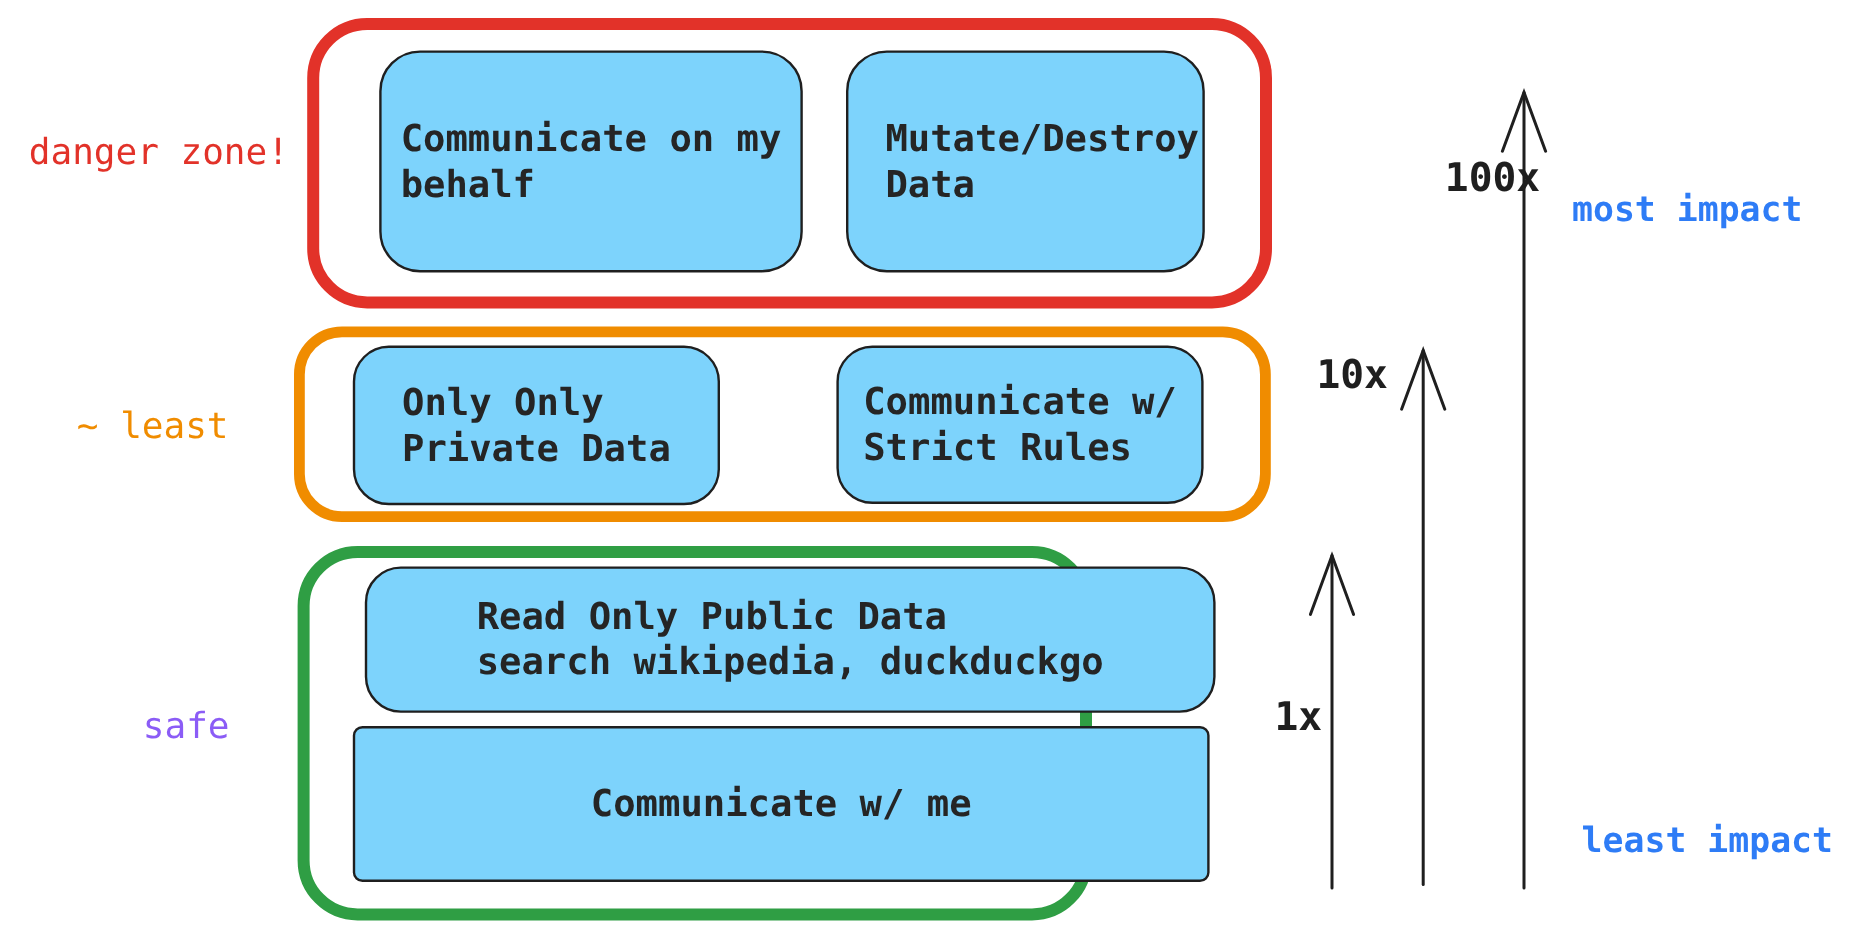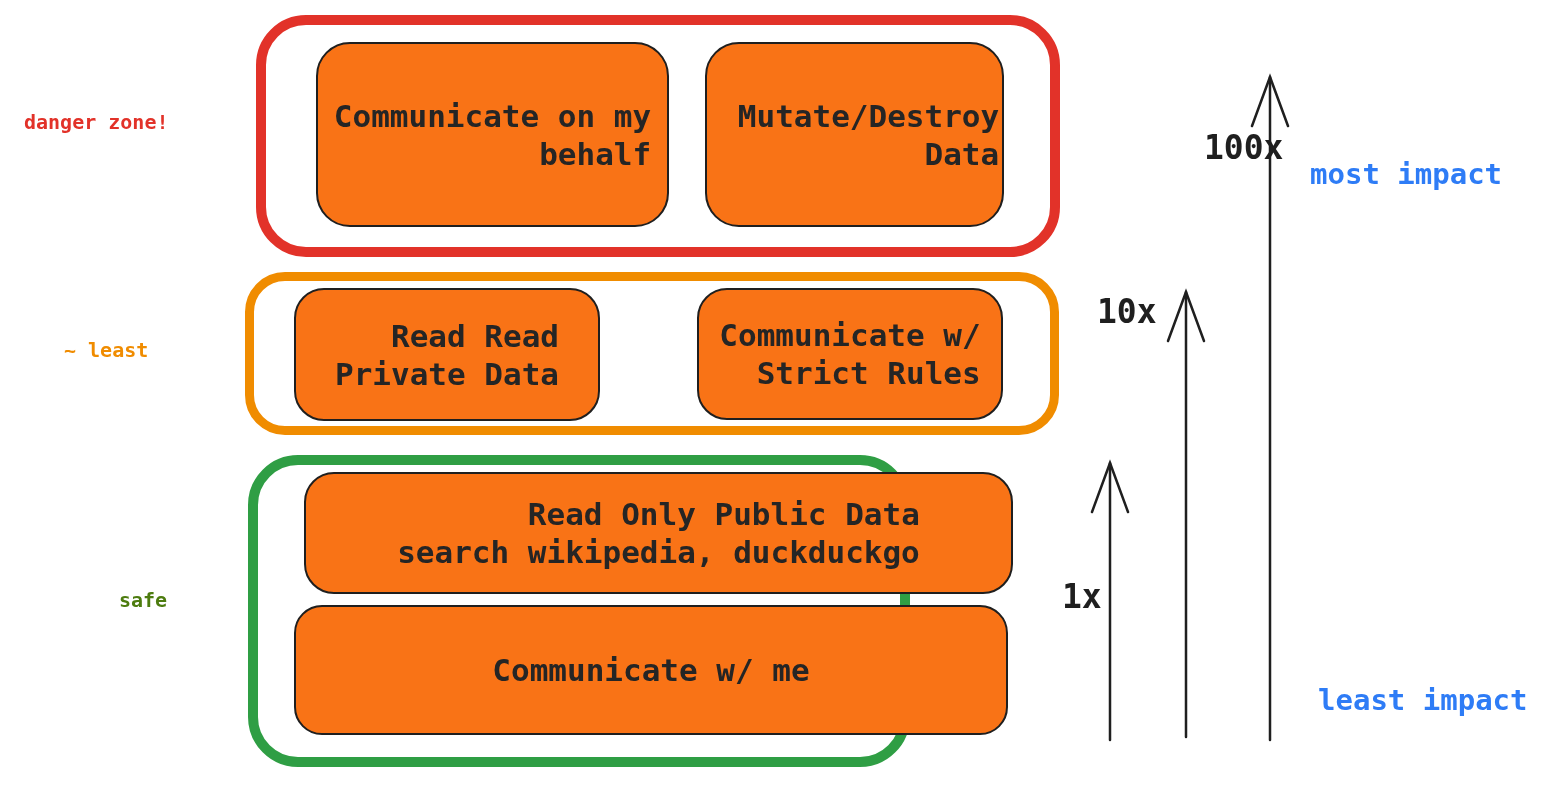--- a/index.html
+++ b/index.html
@@ -8,28 +8,28 @@
     width: 1549px;
     height: 786px;
     background: #ffffff;
     font-family: "DejaVu Sans Mono", monospace;
     overflow: hidden;
   }
 
   
   .zone-label {
     position: absolute;
-    font-size: 20px;
-    font-weight: bold;
+    font-size: 30px;
+    font-weight: normal;
     letter-spacing: 0px;
     white-space: nowrap;
   }
   .zone-label.danger { left: 24px;  top: 110px; color: #e23229; }
   .zone-label.medium { left: 64px;  top: 338px; color: #f08c00; }
-  .zone-label.safe   { left: 119px; top: 588px; color: #4d7c0f; }
+  .zone-label.safe   { left: 119px; top: 588px; color: #8b5cf6; }
 
   
   .zone {
     position: absolute;
     background: #ffffff;
     box-sizing: border-box;
   }
   .zone.danger {
     left: 256px; top: 15px; width: 804px; height: 242px;
     border: 10px solid #e23229; border-radius: 50px;
@@ -39,43 +39,43 @@
     border: 9px solid #f08c00; border-radius: 40px;
   }
   .zone.safe {
     left: 248px; top: 455px; width: 662px; height: 312px;
     border: 10px solid #2f9e44; border-radius: 50px;
   }
 
   
   .cap-box {
     position: absolute;
-    background: #f97316;
+    background: #7dd3fc;
     border: 2px solid #1f1f1f;
     border-radius: 34px;
     box-sizing: border-box;
     display: flex;
     align-items: center;
     justify-content: center;
-    text-align: right;
+    text-align: left;
     white-space: pre-line;
     font-size: 31px;
     font-weight: bold;
     line-height: 38px;
     color: #252525;
   }
   
   .cap-box.a { left: 50px;  top: 17px; width: 353px; height: 185px; }
   .cap-box.b { left: 439px; top: 17px; width: 299px; height: 185px; padding-left: 28px; }
   
   .cap-box.c { left: 40px;  top: 7px;  width: 306px; height: 133px; border-radius: 30px; }
   .cap-box.d { left: 443px; top: 7px;  width: 306px; height: 132px; border-radius: 30px; }
   
   .cap-box.e { left: 46px;  top: 7px;   width: 709px; height: 122px; border-radius: 30px; }
-  .cap-box.f { left: 36px;  top: 140px; width: 714px; height: 130px; border-radius: 28px; }
+  .cap-box.f { left: 36px;  top: 140px; width: 714px; height: 130px; border-radius: 8px; }
 
   
   .axis-svg { position: absolute; left: 0; top: 0; width: 1549px; height: 786px; pointer-events: none; }
   .mult-label {
     position: absolute;
     font-size: 33px;
     font-weight: bold;
     color: #1f1f1f;
     white-space: nowrap;
   }
@@ -103,21 +103,21 @@
   <div class="zone-label safe">safe</div>
 
   <div class="zone danger">
     <div class="cap-box a">Communicate on my
 behalf</div>
     <div class="cap-box b">Mutate/Destroy
 Data</div>
   </div>
 
   <div class="zone medium">
-    <div class="cap-box c">Read Read
+    <div class="cap-box c">Only Only
 Private Data</div>
     <div class="cap-box d">Communicate w/
 Strict Rules</div>
   </div>
 
   <div class="zone safe">
     <div class="cap-box e">Read Only Public Data
 search wikipedia, duckduckgo</div>
     <div class="cap-box f">Communicate w/ me</div>
   </div>

